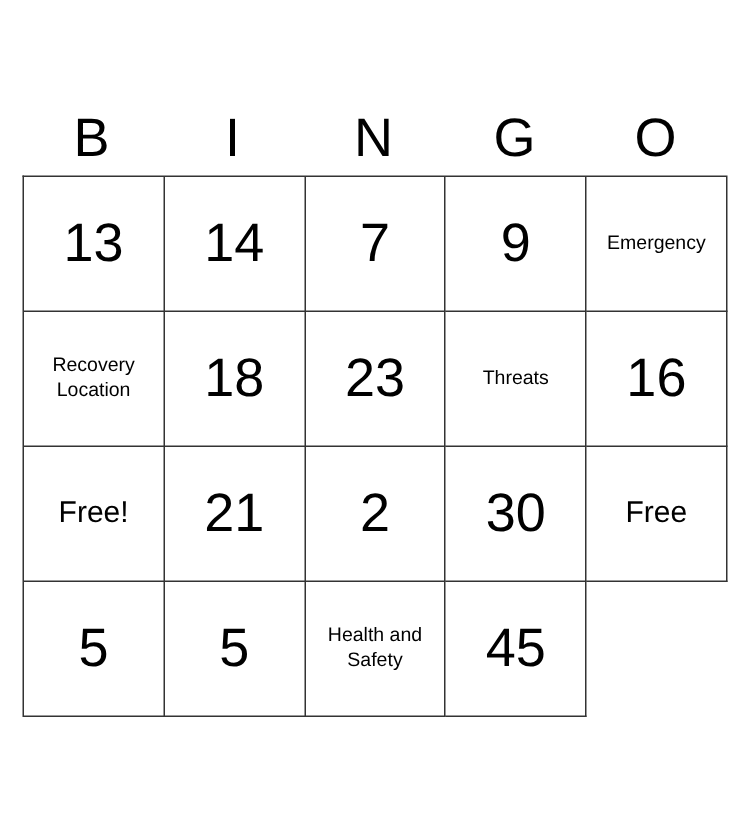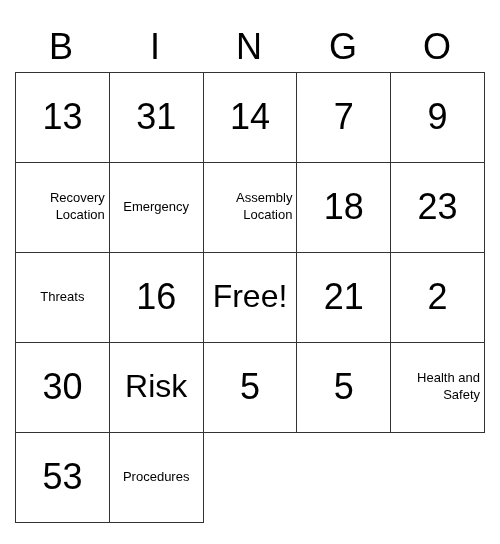--- a/index.html
+++ b/index.html
@@ -43,36 +43,36 @@
       border-top: 1.5px solid #333;
     }
 
     .bingo-cell {
       border-right: 1.5px solid #333;
       border-bottom: 1.5px solid #333;
       height: 90px;
       display: flex;
       align-items: center;
       justify-content: center;
-      text-align: right;
+      text-align: center;
       padding: 4px;
     }
 
     .cell-text {
       font-size: 14px;
       line-height: 1.3;
     }
 
     .cell-text.large {
       font-size: 36px;
       font-weight: normal;
     }
 
     .cell-text.medium {
-      font-size: 32px;
+      font-size: 20px;
       font-weight: normal;
     }
 
     .cell-text.small {
       font-size: 13px;
     }
   </style>
 </head>
 <body>
 
@@ -82,39 +82,33 @@
       <div class="bingo-header-cell">I</div>
       <div class="bingo-header-cell">N</div>
       <div class="bingo-header-cell">G</div>
       <div class="bingo-header-cell">O</div>
     </div>
   <div class="bingo-grid">
   <div class="bingo-cell">
         <span class="cell-text large">13</span>
       </div>
       <div class="bingo-cell">
-        <span class="cell-text large">31</span>
-      </div>
-      <div class="bingo-cell">
         <span class="cell-text large">14</span>
       </div>
       <div class="bingo-cell">
         <span class="cell-text large">7</span>
       </div>
       <div class="bingo-cell">
         <span class="cell-text large">9</span>
       </div>
       <div class="bingo-cell">
-        <span class="cell-text small">Recovery Location</span>
-      </div>
-      <div class="bingo-cell">
         <span class="cell-text small">Emergency</span>
       </div>
       <div class="bingo-cell">
-        <span class="cell-text small">Assembly Location</span>
+        <span class="cell-text small">Recovery Location</span>
       </div>
       <div class="bingo-cell">
         <span class="cell-text large">18</span>
       </div>
       <div class="bingo-cell">
         <span class="cell-text large">23</span>
       </div>
       <div class="bingo-cell">
         <span class="cell-text small">Threats</span>
       </div>
@@ -127,31 +121,28 @@
       <div class="bingo-cell">
         <span class="cell-text large">21</span>
       </div>
       <div class="bingo-cell">
         <span class="cell-text large">2</span>
       </div>
       <div class="bingo-cell">
         <span class="cell-text large">30</span>
       </div>
       <div class="bingo-cell">
-        <span class="cell-text medium">Risk</span>
+        <span class="cell-text medium">Free</span>
       </div>
       <div class="bingo-cell">
         <span class="cell-text large">5</span>
       </div>
       <div class="bingo-cell">
         <span class="cell-text large">5</span>
       </div>
       <div class="bingo-cell">
         <span class="cell-text small">Health and Safety</span>
       </div>
       <div class="bingo-cell">
-        <span class="cell-text large">53</span>
-      </div>
-      <div class="bingo-cell">
-        <span class="cell-text small">Procedures</span>
+        <span class="cell-text large">45</span>
       </div>
     </div>
 </div>
 
 </body></html>

